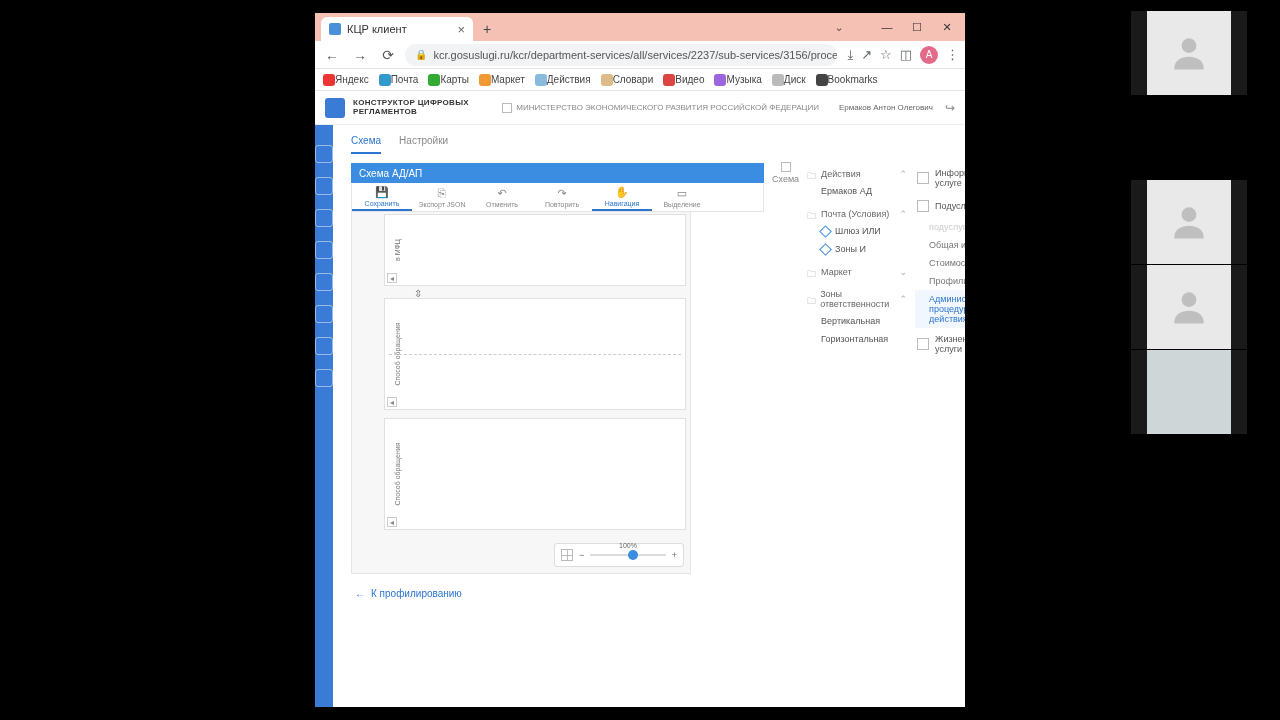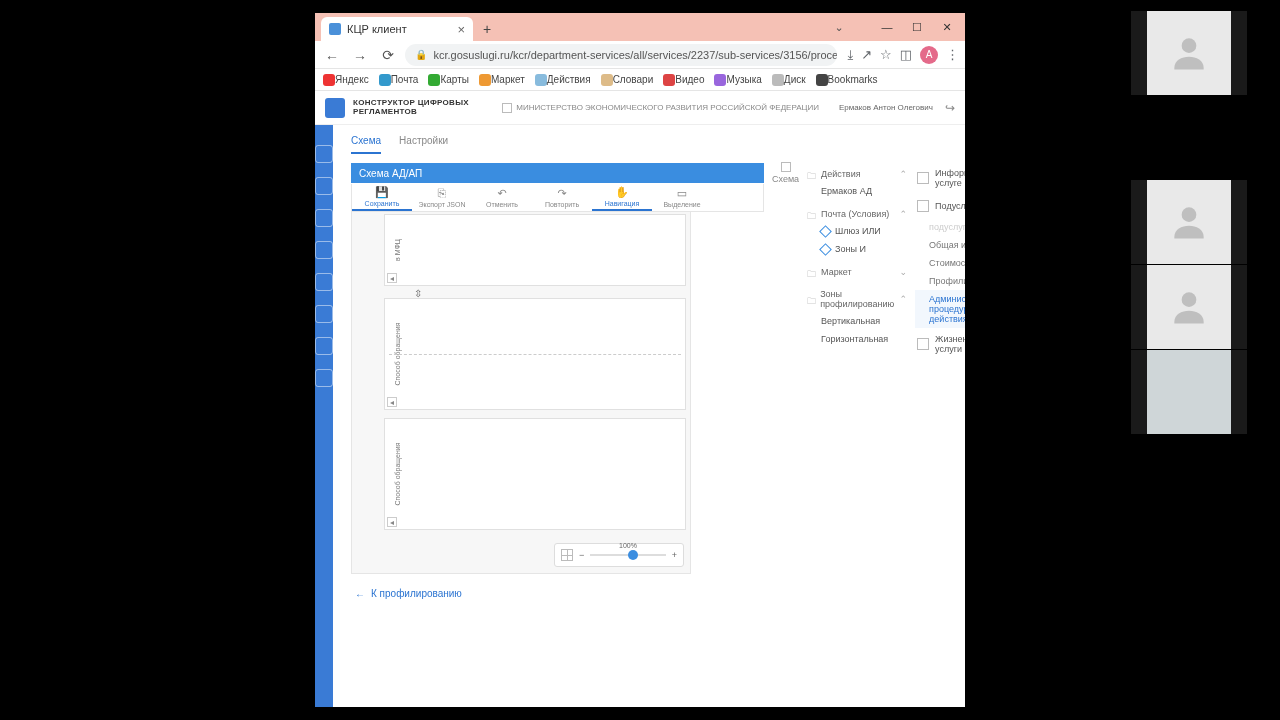--- a/index.html
+++ b/index.html
@@ -368,21 +368,21 @@
           <div class="section">
             <div class="shdr">
                 <span class="fold">🗀</span>
                 <span>Маркет</span>
                 <span class="chev">⌄</span>
               </div>
           </div>
           <div class="section">
             <div class="shdr">
                 <span class="fold">🗀</span>
-                <span>Зоны профилированию</span>
+                <span>Зоны ответственности</span>
                 <span class="chev">⌃</span>
               </div>
             <div class="item">
                 <span>Вертикальная</span>
               </div>
             <div class="item">
                 <span>Горизонтальная</span>
               </div>
           </div>
         </div>

